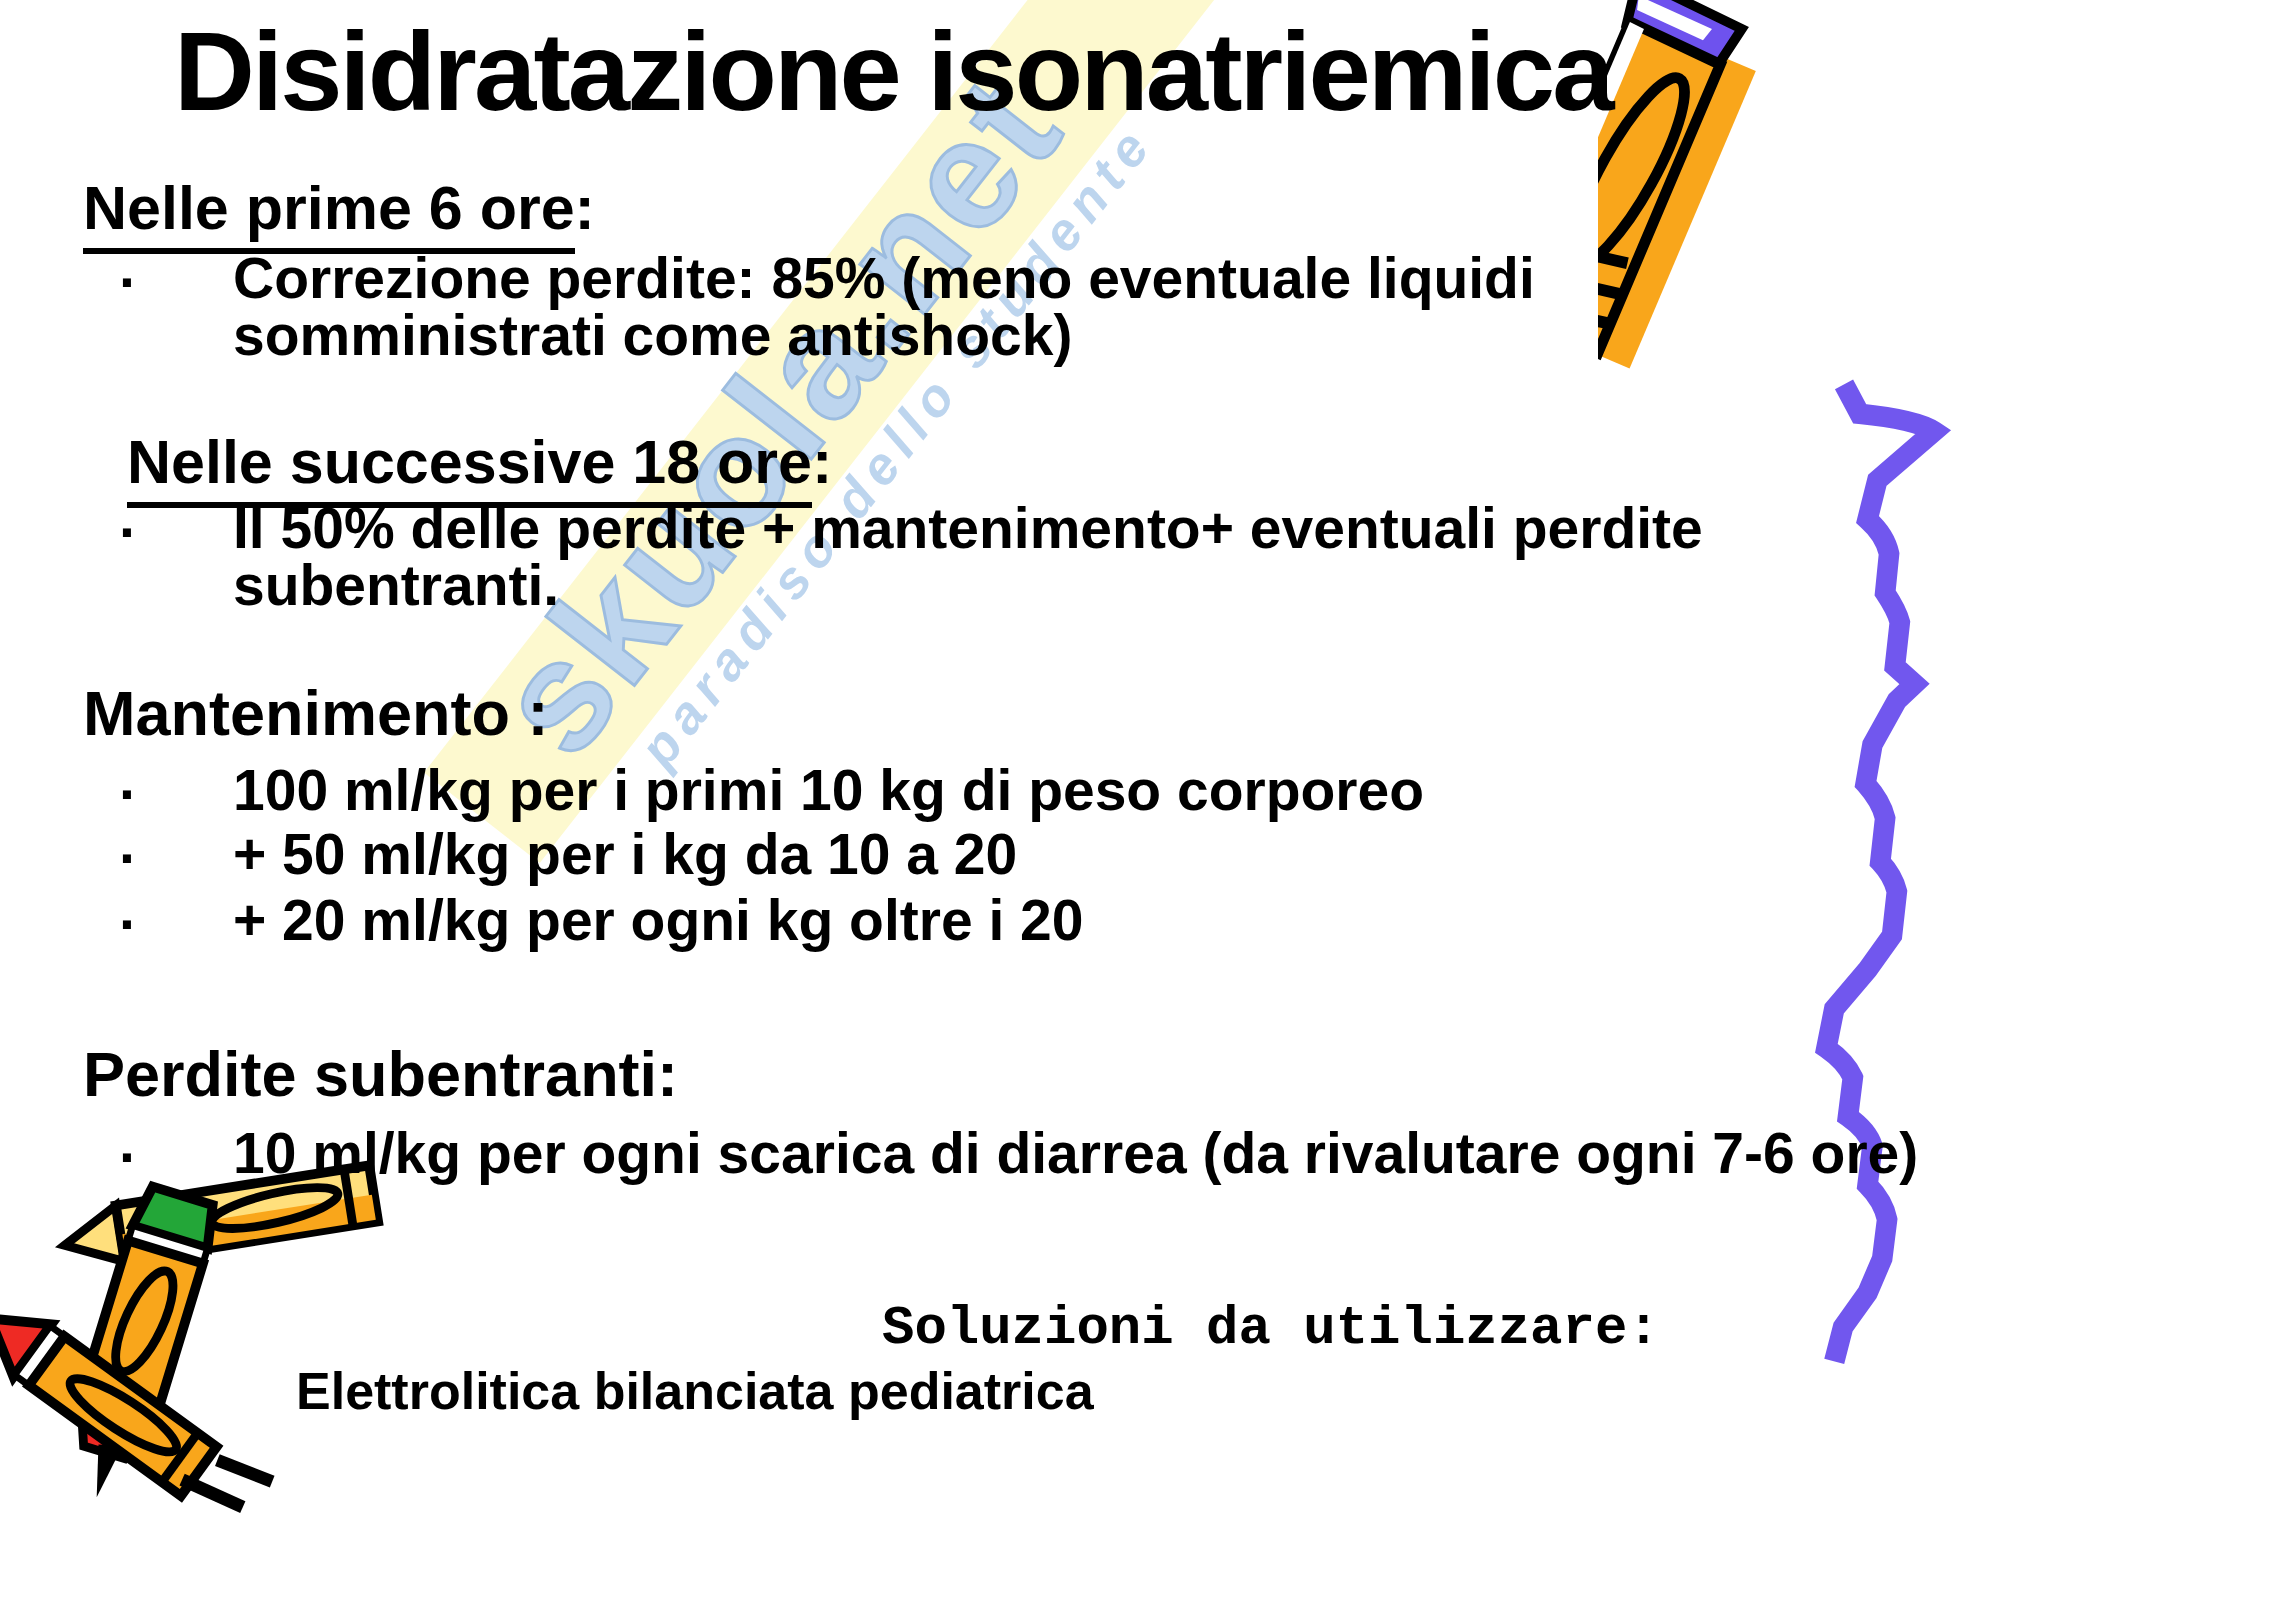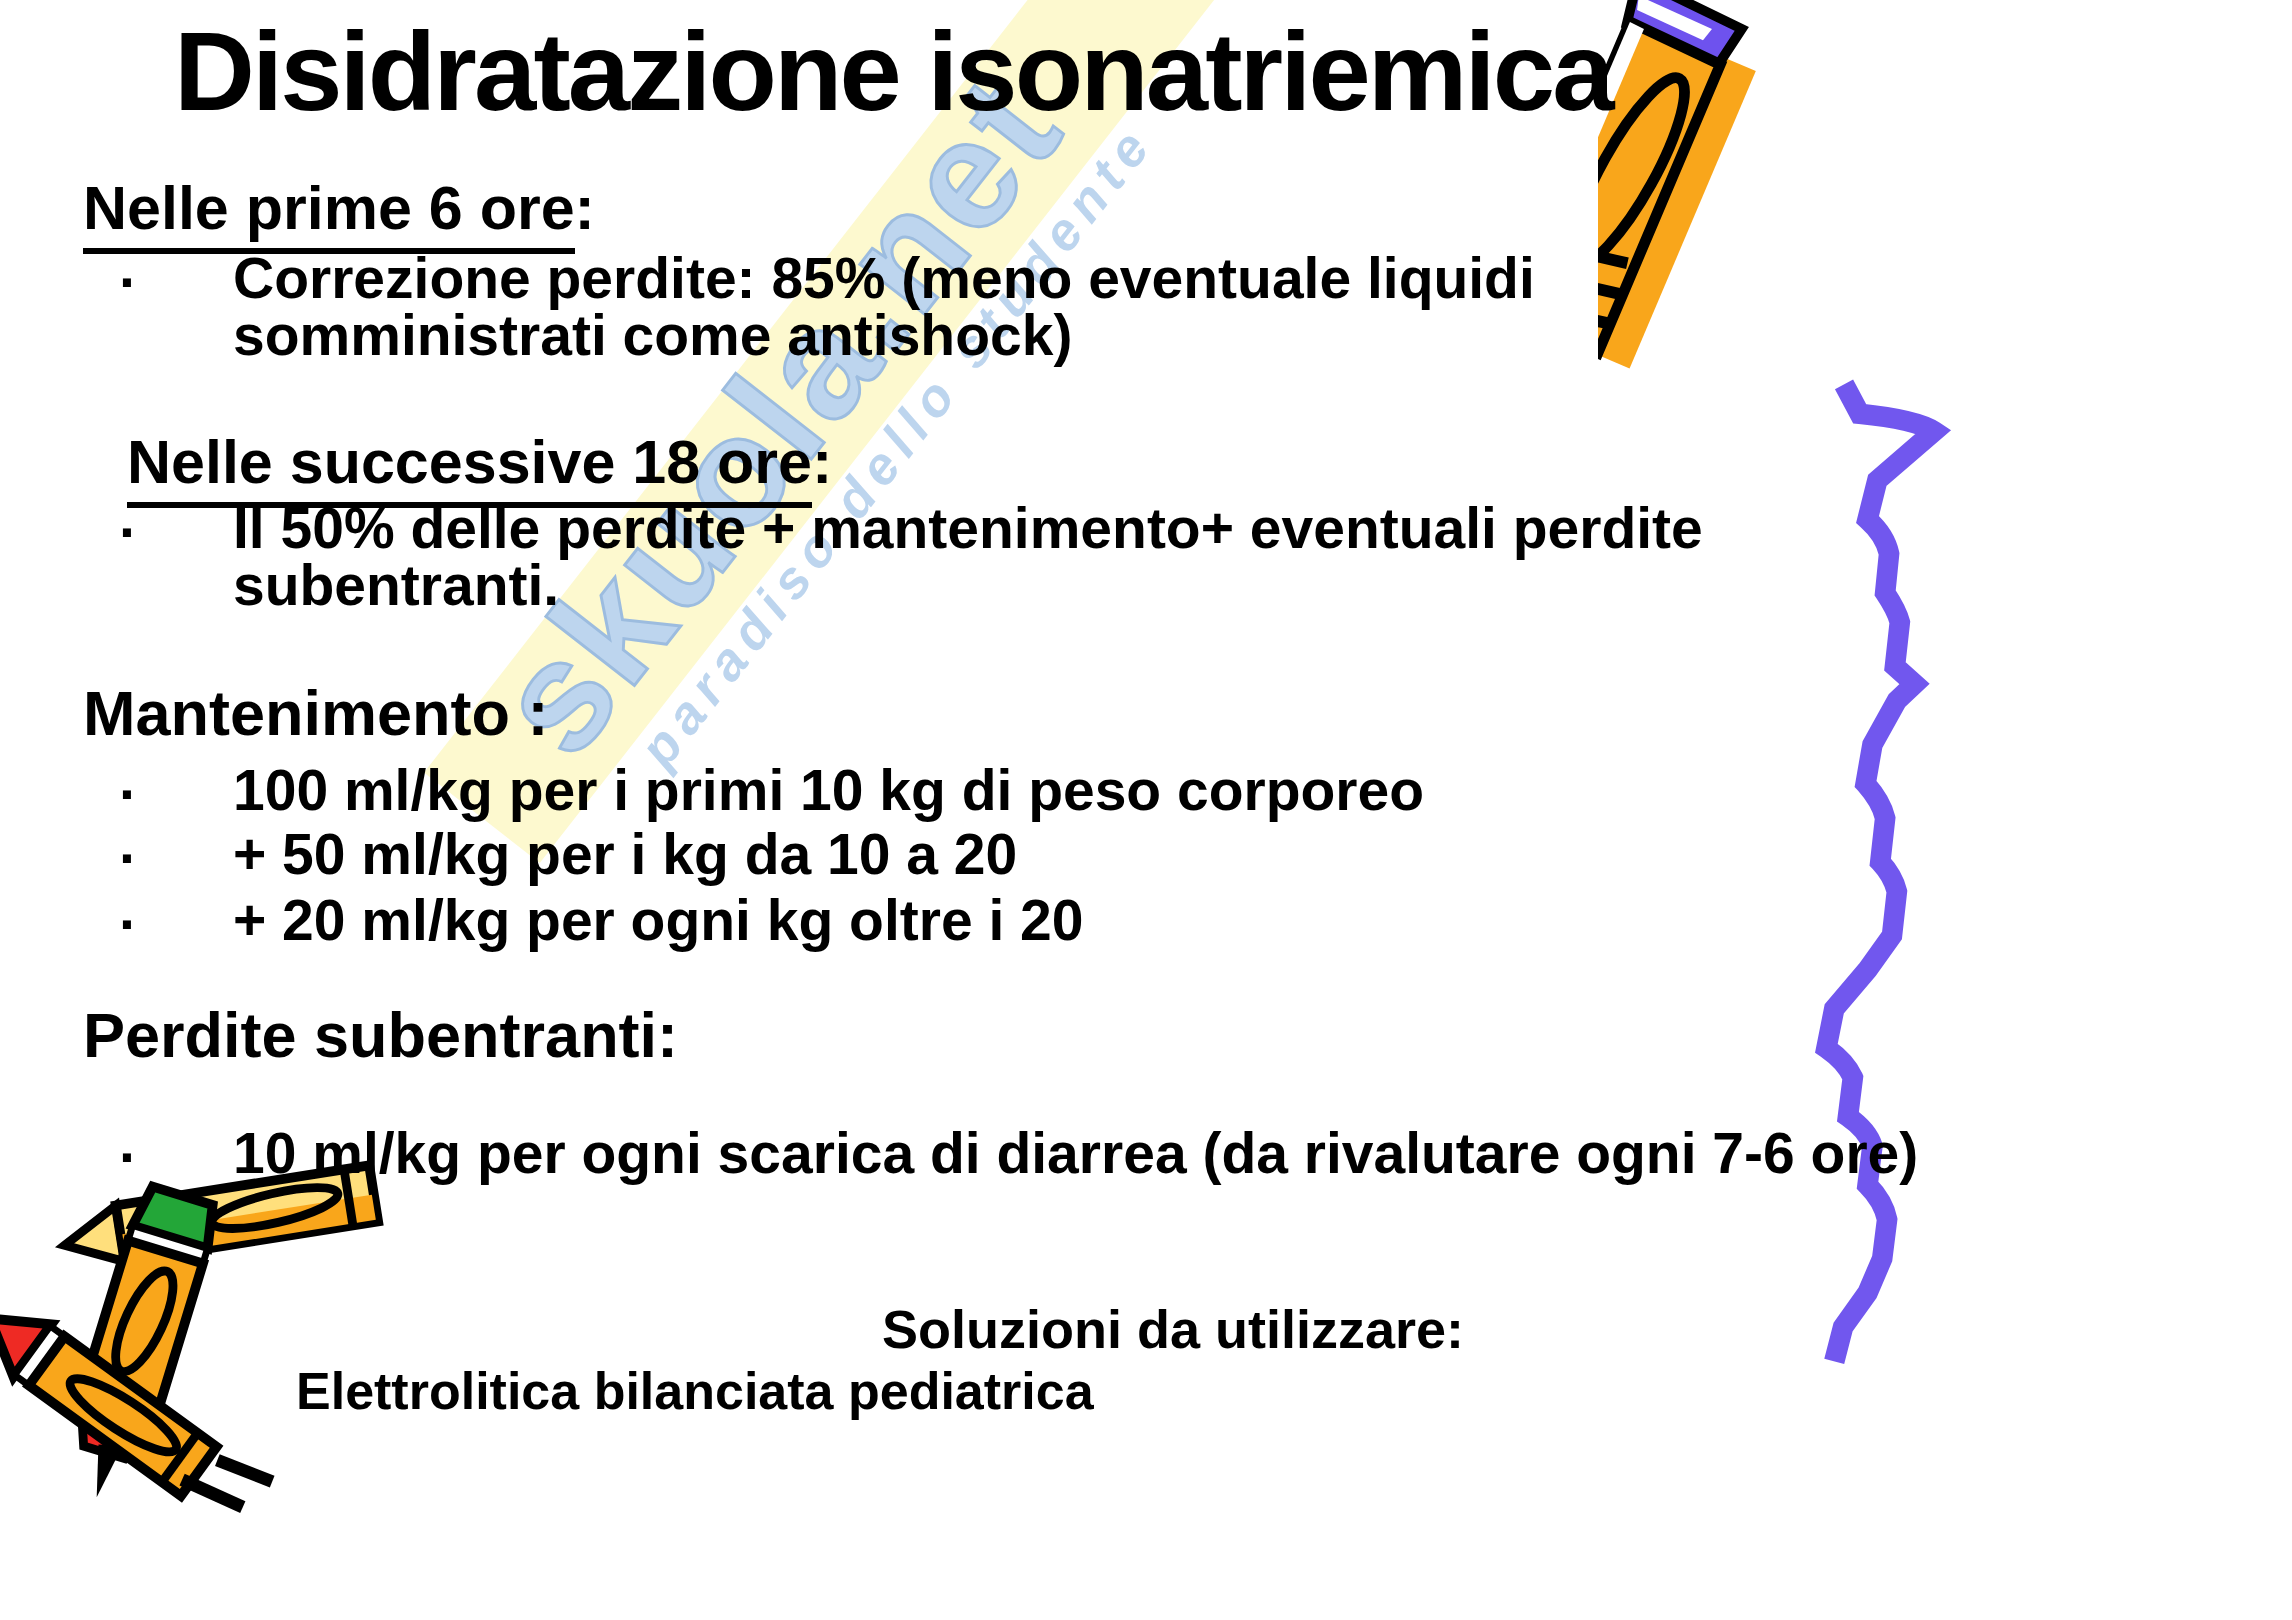--- a/index.html
+++ b/index.html
@@ -40,29 +40,29 @@
   .t{position:absolute;z-index:3;font-weight:700;line-height:1.0;}
   .title{left:174px;top:15.7px;font-size:112px;letter-spacing:-2.9px;white-space:nowrap;}
   .hd{left:83px;font-size:61px;white-space:nowrap;}
   .hd .ul{display:inline-block;border-bottom:6.9px solid #000;padding-bottom:8.8px;text-align:right;}
   .sechd{left:83px;font-size:63px;white-space:nowrap;text-align:right;}
   .bullet{left:233px;font-size:57px;}
   .bullet .dot{
     position:absolute;left:-114px;top:3.9px;
     font-size:57px;font-weight:700;
   }
-  .foot1{left:882px;top:1302px;font-size:54px;white-space:nowrap;}
+  .foot1{left:882px;top:1302px;font-size:54px;white-space:nowrap;font-family:Liberation Mono, monospace;}
   .foot2{left:296px;top:1365px;font-size:52px;white-space:nowrap;}
   .b1{top:250px;width:1549px;}
   .b2{top:500px;width:1784px;}
   .b3{top:762px;width:1862px;}
   .b4{top:826px;width:1862px;}
   .b5{top:892px;width:1862px;}
   .b6{top:1124px;width:1970px;line-height:1.04;}
-  .h1{top:178px;} .h2{top:432px;margin-left:44px;} .mh{top:682px;} .ph{top:1004px;}
+  .h1{top:178px;} .h2{top:432px;margin-left:44px;} .mh{top:682px;} .ph{top:1043px;}
   
   .art{position:absolute;z-index:2;}
   .squiggle{left:1799px;top:370px;}
 </style>
 </head>
 <body>
 
 <div class="slide">
 
   <div class="watermark">

